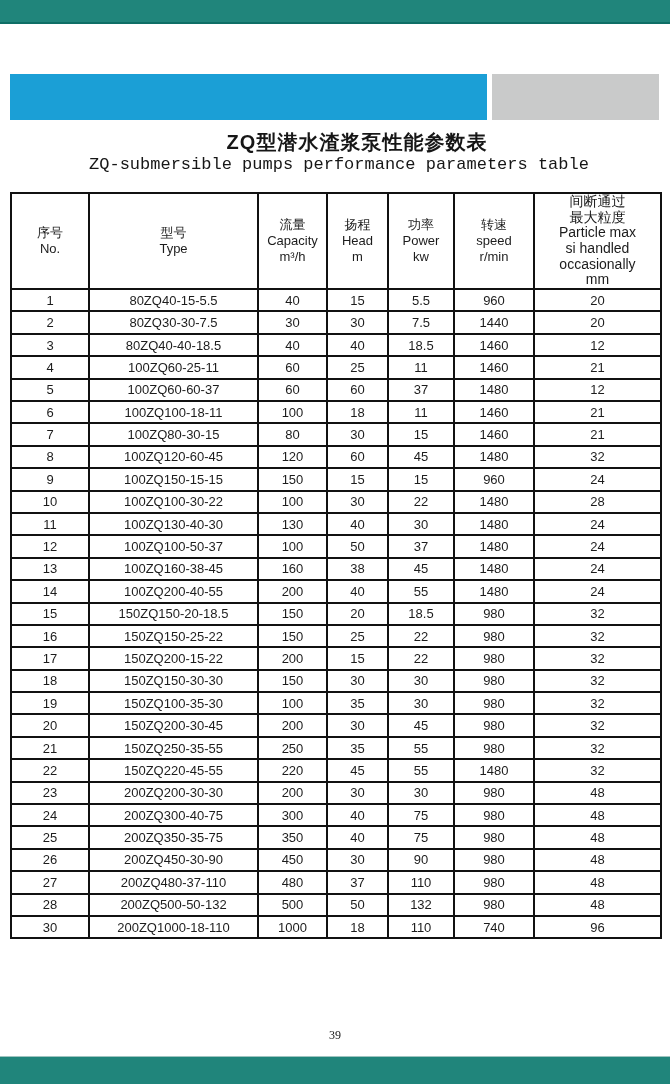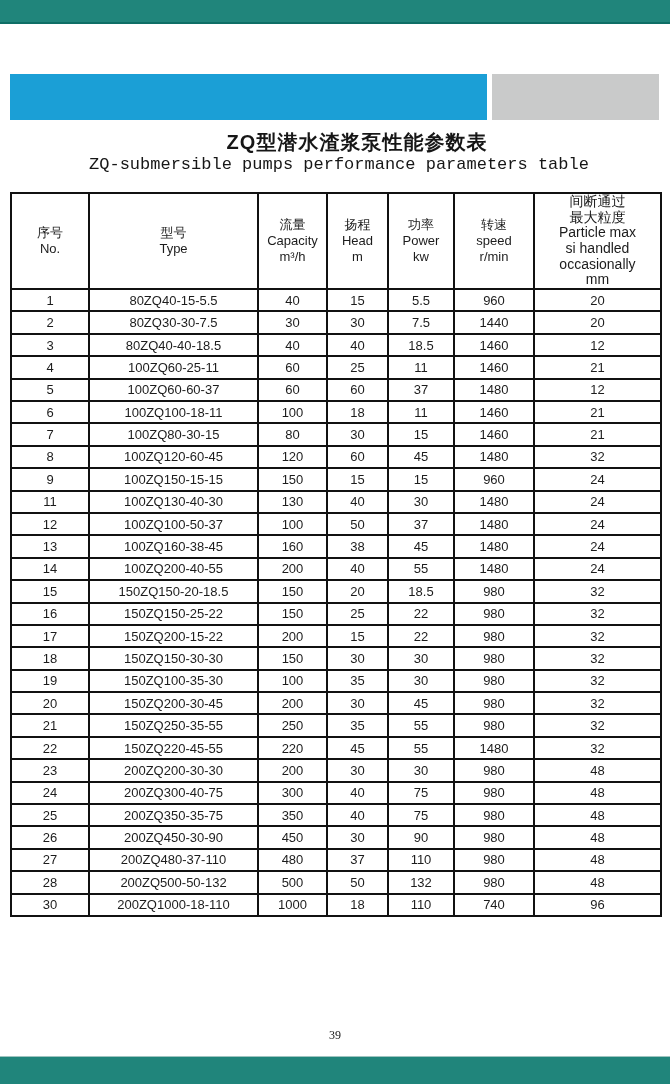--- a/index.html
+++ b/index.html
@@ -212,20 +212,29 @@
         <tr>
           <td>9</td>
           <td>100ZQ150-15-15</td>
           <td>150</td>
           <td>15</td>
           <td>15</td>
           <td>960</td>
           <td>24</td>
         </tr>
         <tr>
+          <td>10</td>
+          <td>100ZQ100-30-22</td>
+          <td>100</td>
+          <td>30</td>
+          <td>22</td>
+          <td>1480</td>
+          <td>28</td>
+        </tr>
+        <tr>
           <td>11</td>
           <td>100ZQ130-40-30</td>
           <td>130</td>
           <td>40</td>
           <td>30</td>
           <td>1480</td>
           <td>24</td>
         </tr>
         <tr>
           <td>12</td>

